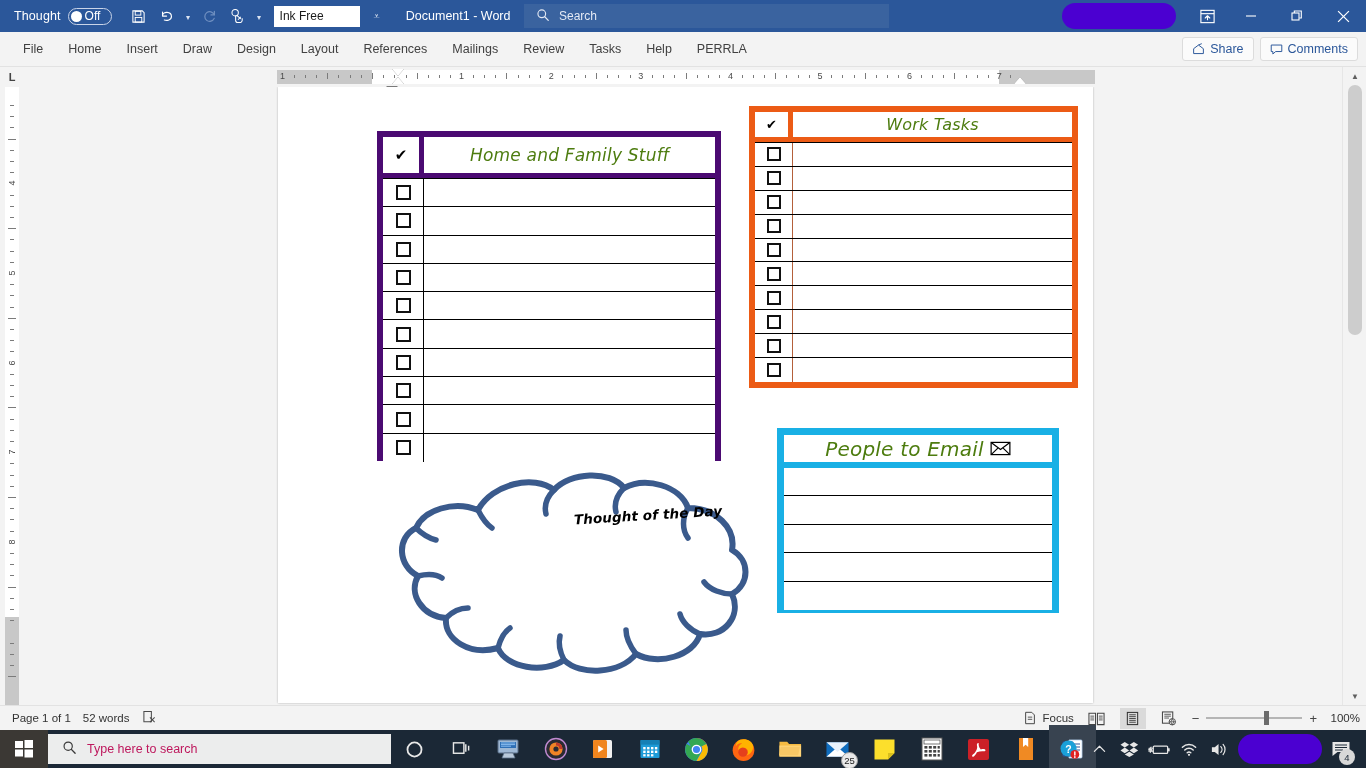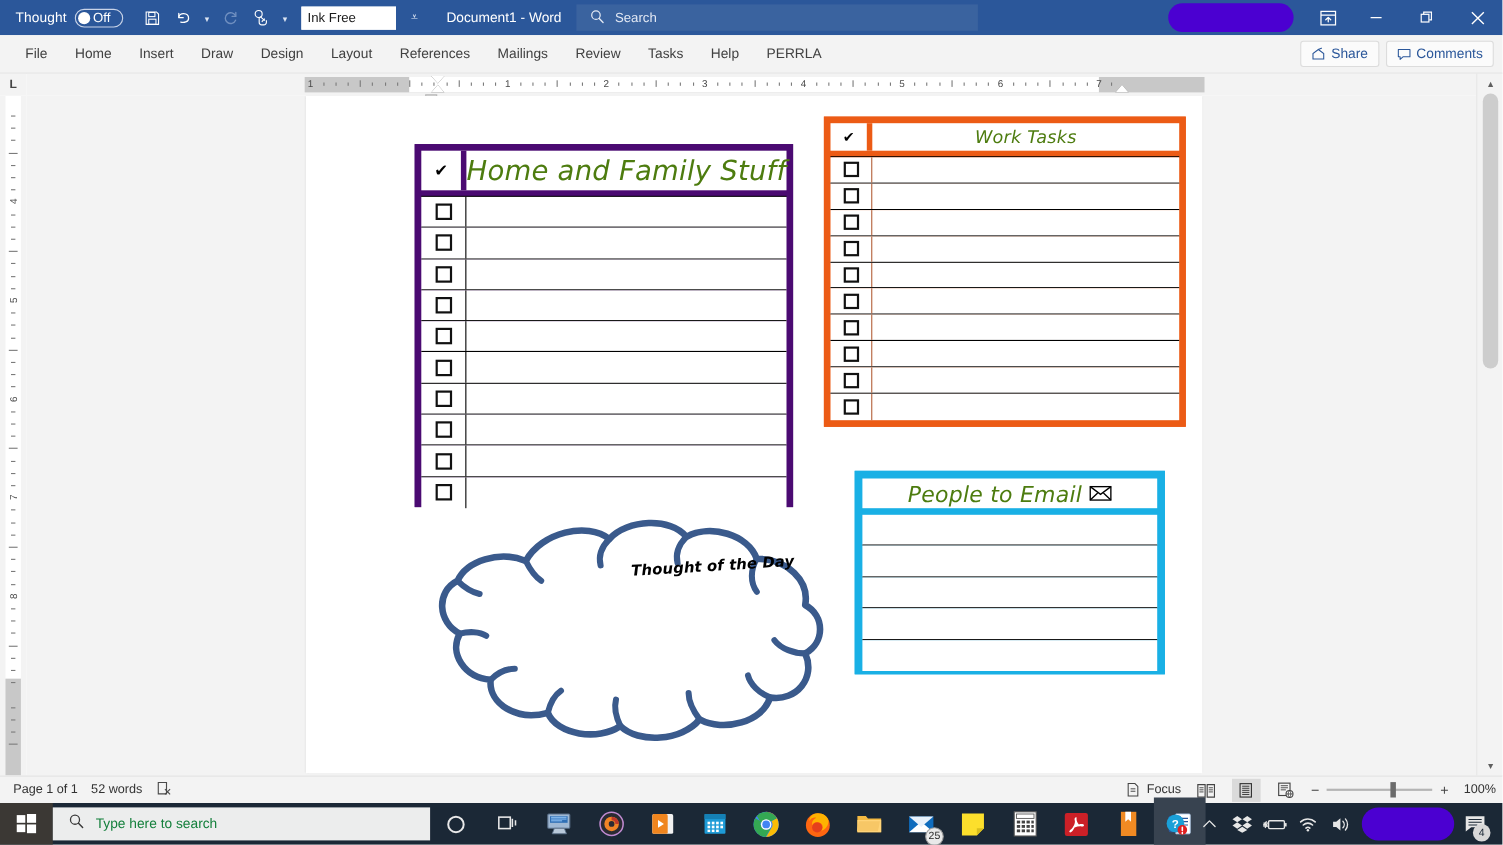--- a/index.html
+++ b/index.html
@@ -163,21 +163,21 @@
   .tbl .row .txt-cell { flex: 1; }
   .cbox { border: 2px solid #111; background: #fff; }
 
   
   #tbl-home {
     left: 99px; top: 44px; width: 344px; height: 330px;
     border: 6px solid #4b0a72; background: #4b0a72;
   }
   #tbl-home .hdr { height: 36px; }
   #tbl-home .hdr .chk-cell { width: 41px; border-right: 5px solid #4b0a72; }
-  #tbl-home .hdr .ttl-cell { font-size: 25px; }
+  #tbl-home .hdr .ttl-cell { font-size: 17px; }
   #tbl-home .rows { margin-top: 5px; border-top: 1px solid #000; }
   #tbl-home .row { height: 28.3px; border-bottom: 1px solid #000; }
   #tbl-home .row:last-child { border-bottom: none; }
   #tbl-home .row .chk-cell { width: 41px; border-right: 1px solid #000; }
   #tbl-home .cbox { width: 15px; height: 15px; }
 
   
   #tbl-work {
     left: 471px; top: 19px; width: 329px; height: 282px;
     border: 6px solid #ec5b15; background: #ec5b15;
@@ -241,21 +241,21 @@
   
   .taskbar {
     position: absolute; left: 0; top: 730px; width: 1366px; height: 38px;
     background: #1b2836; display: flex; align-items: center;
   }
   .start-btn { width: 48px; height: 38px; background: #3b3834; display: flex; align-items: center; justify-content: center; }
   .tb-search {
     width: 343px; height: 30px; background: #eceded; margin-left: 0px;
     display: flex; align-items: center; gap: 10px; padding-left: 14px;
   }
-  .tb-search .ph { font-size: 12.5px; color: #15803d; }
+  .tb-search .ph { font-size: 12.5px; color: #be185d; }
   .tb-icon { width: 47px; height: 48px; display: flex; align-items: center; justify-content: center; position: relative; }
   .tb-icon.running::after {
     content: ''; position: absolute; bottom: 0; left: 9px; width: 29px; height: 3px; background: #5fa8e8;
   }
   .tb-icon.active { background: #384350; }
   .tray { position: absolute; right: 0; display: flex; align-items: center; height: 38px; }
   .tray-icon { width: 30px; height: 38px; display: flex; align-items: center; justify-content: center; position: relative; }
   .clock-blob { width: 84px; height: 30px; background: #4b00d1; border-radius: 16px; margin: 0 4px; }
   .badge {
     position: absolute; right: 3px; bottom: 4px; min-width: 17px; height: 17px; border-radius: 50%;

